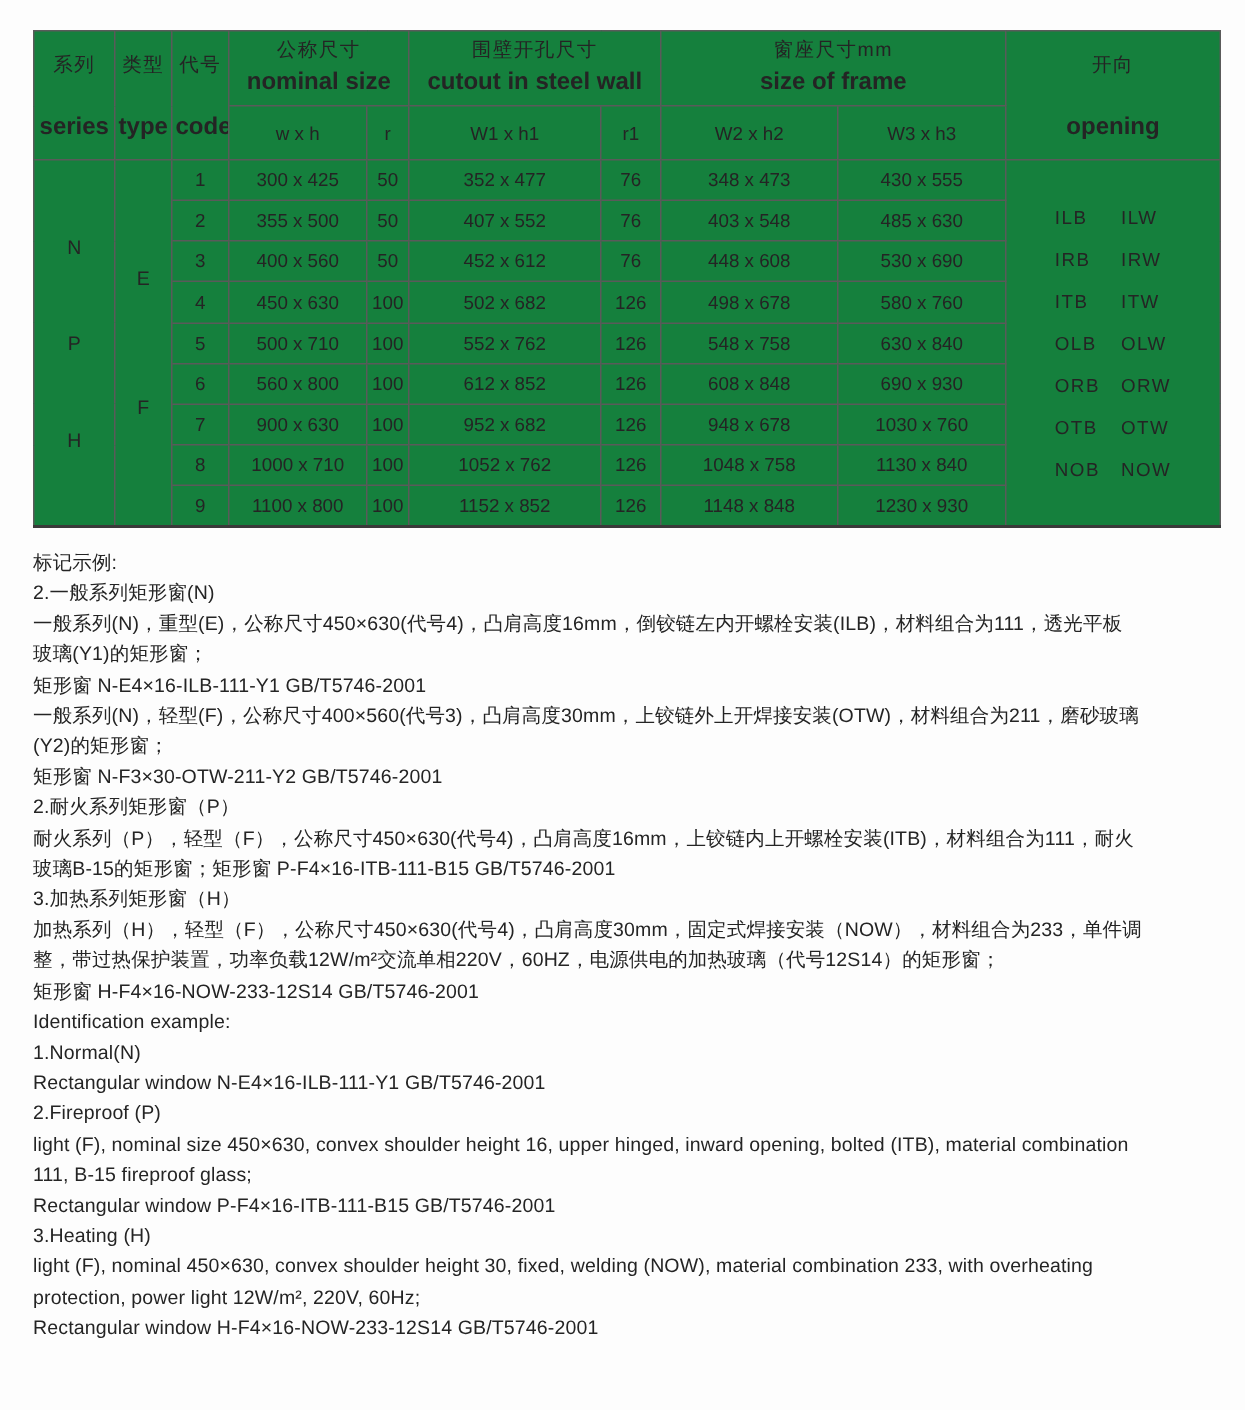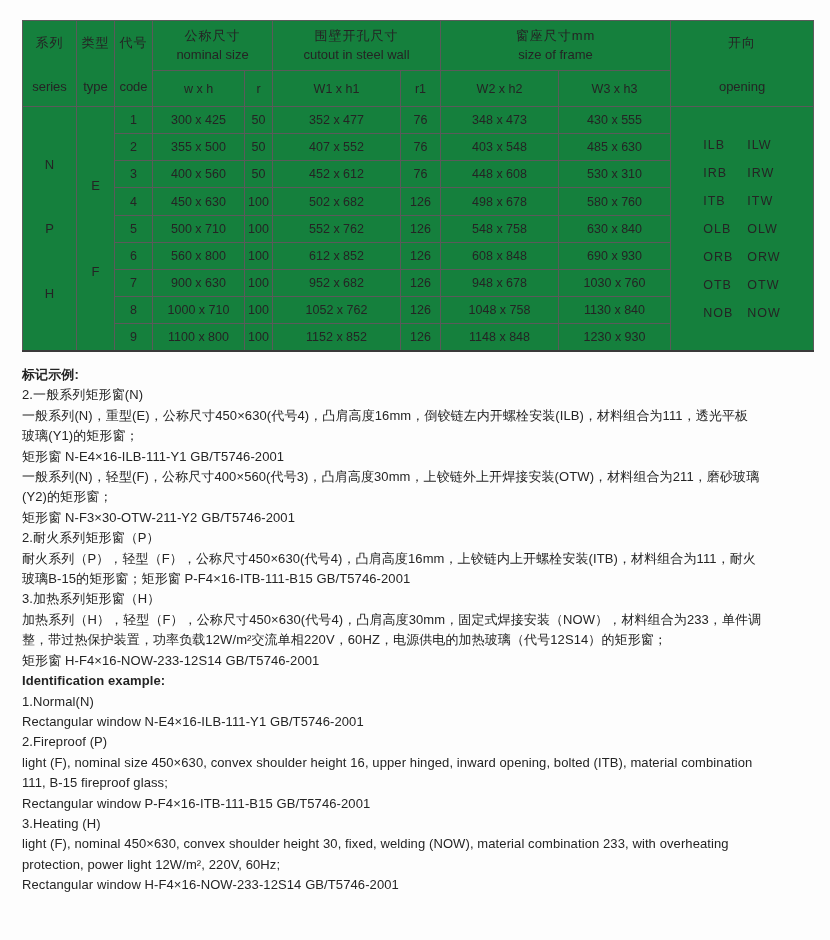--- a/index.html
+++ b/index.html
@@ -29,21 +29,21 @@
     padding: 0 2px;
     overflow: hidden;
     white-space: nowrap;
   }
   tr.hdr-top th { height: 50px; }
   tr.hdr-sub th { height: 36px; }
   tbody tr { height: 27px; }
 
   .two-line { line-height: 1.45; }
   .zh { font-size: 13px; letter-spacing: 1px; }
-  .en { font-size: 13px; letter-spacing: 0; }
+  .en { font-size: 16px; letter-spacing: 0; font-weight: bold; }
 
   th.span2 { vertical-align: middle; }
   .stack-between {
     display: flex; flex-direction: column;
     justify-content: space-between;
     height: 72px; padding: 6px 0;
   }
   .series-cell, .type-cell {
     display: flex; flex-direction: column;
     justify-content: space-evenly;
@@ -58,21 +58,21 @@
   }
   .opening-cell span { text-align: left; letter-spacing: 1px; }
 
   .notes { margin-top: 13px; width: 792px; }
   .notes .line {
     font-size: 13px;
     line-height: 20.4px;
     white-space: nowrap;
     letter-spacing: 0.1px;
   }
-  .notes .line.bold { font-weight: bold; }
+  .notes .line.bold { font-weight: normal; }
 </style>
 </head>
 <body>
 
 <div class="page">
 
   <table class="spec">
     <colgroup>
       <col style="width:54px">
         <col style="width:38px">
@@ -189,21 +189,21 @@
         <td>403 x 548</td>
         <td>485 x 630</td>
       </tr>
       <tr>
         <td>3</td>
         <td>400 x 560</td>
         <td>50</td>
         <td>452 x 612</td>
         <td>76</td>
         <td>448 x 608</td>
-        <td>530 x 310</td>
+        <td>530 x 690</td>
       </tr>
       <tr>
         <td>4</td>
         <td>450 x 630</td>
         <td>100</td>
         <td>502 x 682</td>
         <td>126</td>
         <td>498 x 678</td>
         <td>580 x 760</td>
       </tr>

